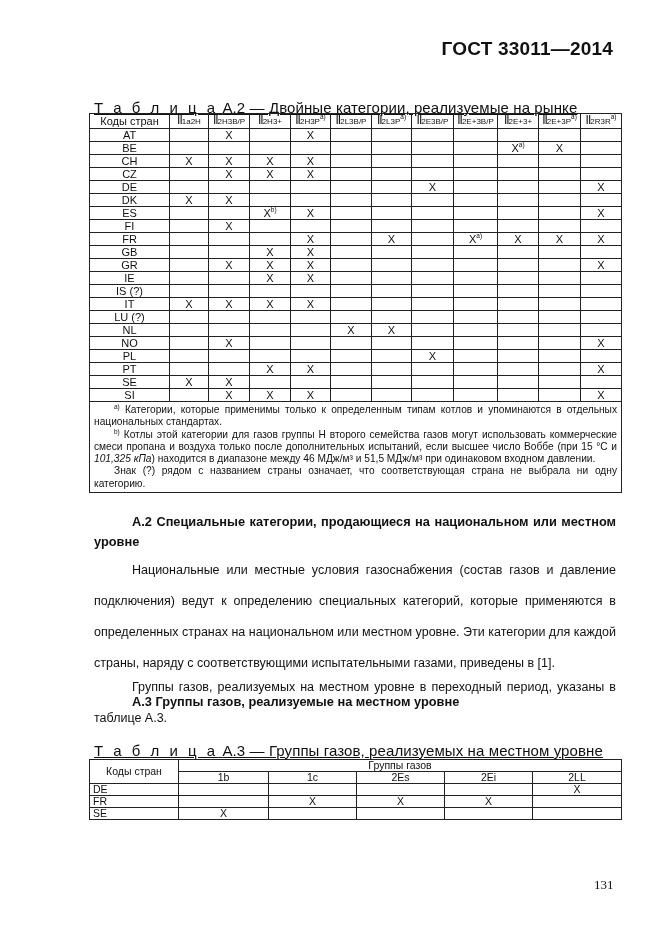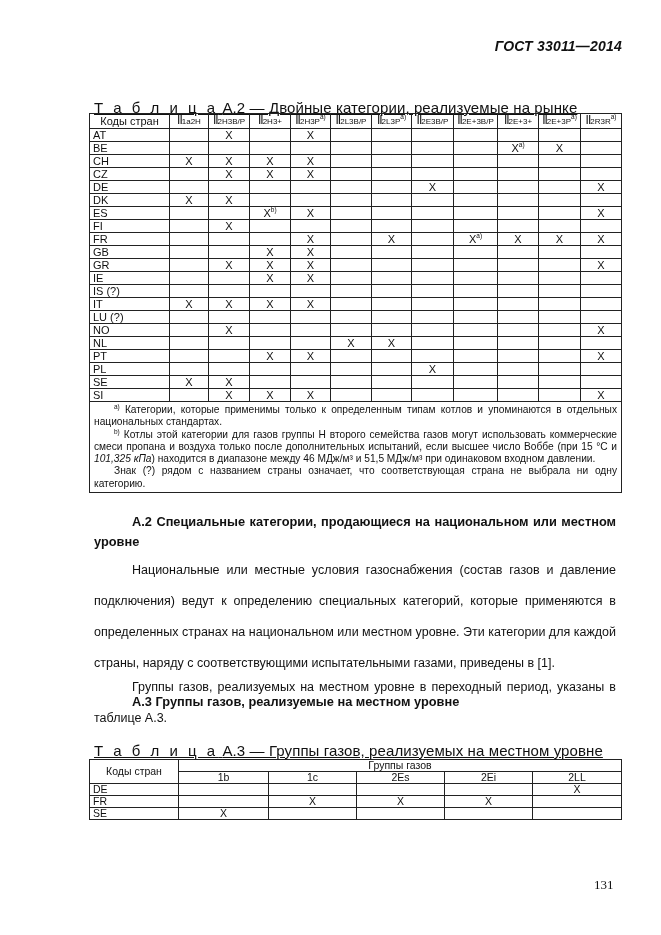--- a/index.html
+++ b/index.html
@@ -1,27 +1,27 @@
 <!DOCTYPE html>
 <html><head>
 <meta charset="utf-8">
 <style>
   html, body { margin:0; padding:0; background:#ffffff; }
   body { width:661px; height:935px; position:relative; overflow:hidden;
          font-family:"Liberation Sans", sans-serif; color:#111; }
-  .page-header { position:absolute; right:39px; top:38px; font-weight:bold; font-size:14px; letter-spacing:0.2px;font-style:italic; }
+  .page-header { position:absolute; right:48px; top:38px; font-weight:bold; font-size:19px; letter-spacing:0.2px; }
   .caption { position:absolute; font-size:15px; letter-spacing:0.1px; white-space:nowrap;text-decoration:underline; }
   .caption .spaced { letter-spacing:3px; }
   table.t { position:absolute; border-collapse:collapse; table-layout:fixed; font-size:11px; }
   table.t td, table.t th { border:1px solid #222; padding:0 3px; height:12px; line-height:12px; font-weight:normal; overflow:hidden; white-space:nowrap; }
   table.a2 { left:89px; top:113px; width:532px; }
   table.a2 th { text-align:center; font-size:8px; }
   table.a2 th.first { font-size:11px; }
   table.a2 td { text-align:center; height:12px; }
-  table.a2 td.code { text-align:left; font-size:11px;margin-left:25px; }
+  table.a2 td.code { text-align:center; font-size:11px;margin-left:25px; }
   table.a2 sup { font-size:6.5px; vertical-align:top; line-height:6px; }
   table.a2 .hdr-roman { font-size:12px; letter-spacing:-1px; }
   table.a2 td.notes { text-align:justify; white-space:normal; font-size:10.2px; line-height:12.3px; padding:2px 4px 2px 4px; height:auto; }
   .note-p { margin:0; text-indent:20px; }
   .note-p sup { font-size:6.5px; }
   .heading { position:absolute; left:94px; width:522px; font-weight:bold; font-size:12.8px; }
   .body-text { position:absolute; left:94px; width:522px; font-size:12.5px; line-height:31px; text-align:justify; }
   .indent { text-indent:38px; }
   table.a3 { left:89px; top:759px; width:532px; font-size:10.5px; }
   table.a3 td, table.a3 th { height:11px; line-height:11px; }
@@ -276,74 +276,74 @@
         <td><span></span></td>
         <td><span></span></td>
         <td><span></span></td>
         <td><span></span></td>
         <td><span></span></td>
         <td><span></span></td>
         <td><span></span></td>
         <td><span></span></td>
       </tr>
       <tr>
+        <td class="code">NL</td>
+        <td><span></span></td>
+        <td><span></span></td>
+        <td><span></span></td>
+        <td><span></span></td>
+        <td><span>X</span></td>
+        <td><span>X</span></td>
+        <td><span></span></td>
+        <td><span></span></td>
+        <td><span></span></td>
+        <td><span></span></td>
+        <td><span></span></td>
+      </tr>
+      <tr>
         <td class="code">NO</td>
         <td><span></span></td>
         <td><span>X</span></td>
         <td><span></span></td>
         <td><span></span></td>
         <td><span></span></td>
         <td><span></span></td>
         <td><span></span></td>
         <td><span></span></td>
         <td><span></span></td>
         <td><span></span></td>
         <td><span>X</span></td>
       </tr>
       <tr>
-        <td class="code">NL</td>
-        <td><span></span></td>
-        <td><span></span></td>
-        <td><span></span></td>
-        <td><span></span></td>
-        <td><span>X</span></td>
-        <td><span>X</span></td>
-        <td><span></span></td>
+        <td class="code">PL</td>
+        <td><span></span></td>
+        <td><span></span></td>
+        <td><span></span></td>
+        <td><span></span></td>
+        <td><span></span></td>
+        <td><span></span></td>
+        <td><span>X</span></td>
         <td><span></span></td>
         <td><span></span></td>
         <td><span></span></td>
         <td><span></span></td>
       </tr>
       <tr>
         <td class="code">PT</td>
         <td><span></span></td>
         <td><span></span></td>
         <td><span>X</span></td>
         <td><span>X</span></td>
         <td><span></span></td>
         <td><span></span></td>
         <td><span></span></td>
         <td><span></span></td>
         <td><span></span></td>
         <td><span></span></td>
         <td><span>X</span></td>
-      </tr>
-      <tr>
-        <td class="code">PL</td>
-        <td><span></span></td>
-        <td><span></span></td>
-        <td><span></span></td>
-        <td><span></span></td>
-        <td><span></span></td>
-        <td><span></span></td>
-        <td><span>X</span></td>
-        <td><span></span></td>
-        <td><span></span></td>
-        <td><span></span></td>
-        <td><span></span></td>
       </tr>
       <tr>
         <td class="code">SE</td>
         <td><span>X</span></td>
         <td><span>X</span></td>
         <td><span></span></td>
         <td><span></span></td>
         <td><span></span></td>
         <td><span></span></td>
         <td><span></span></td>

